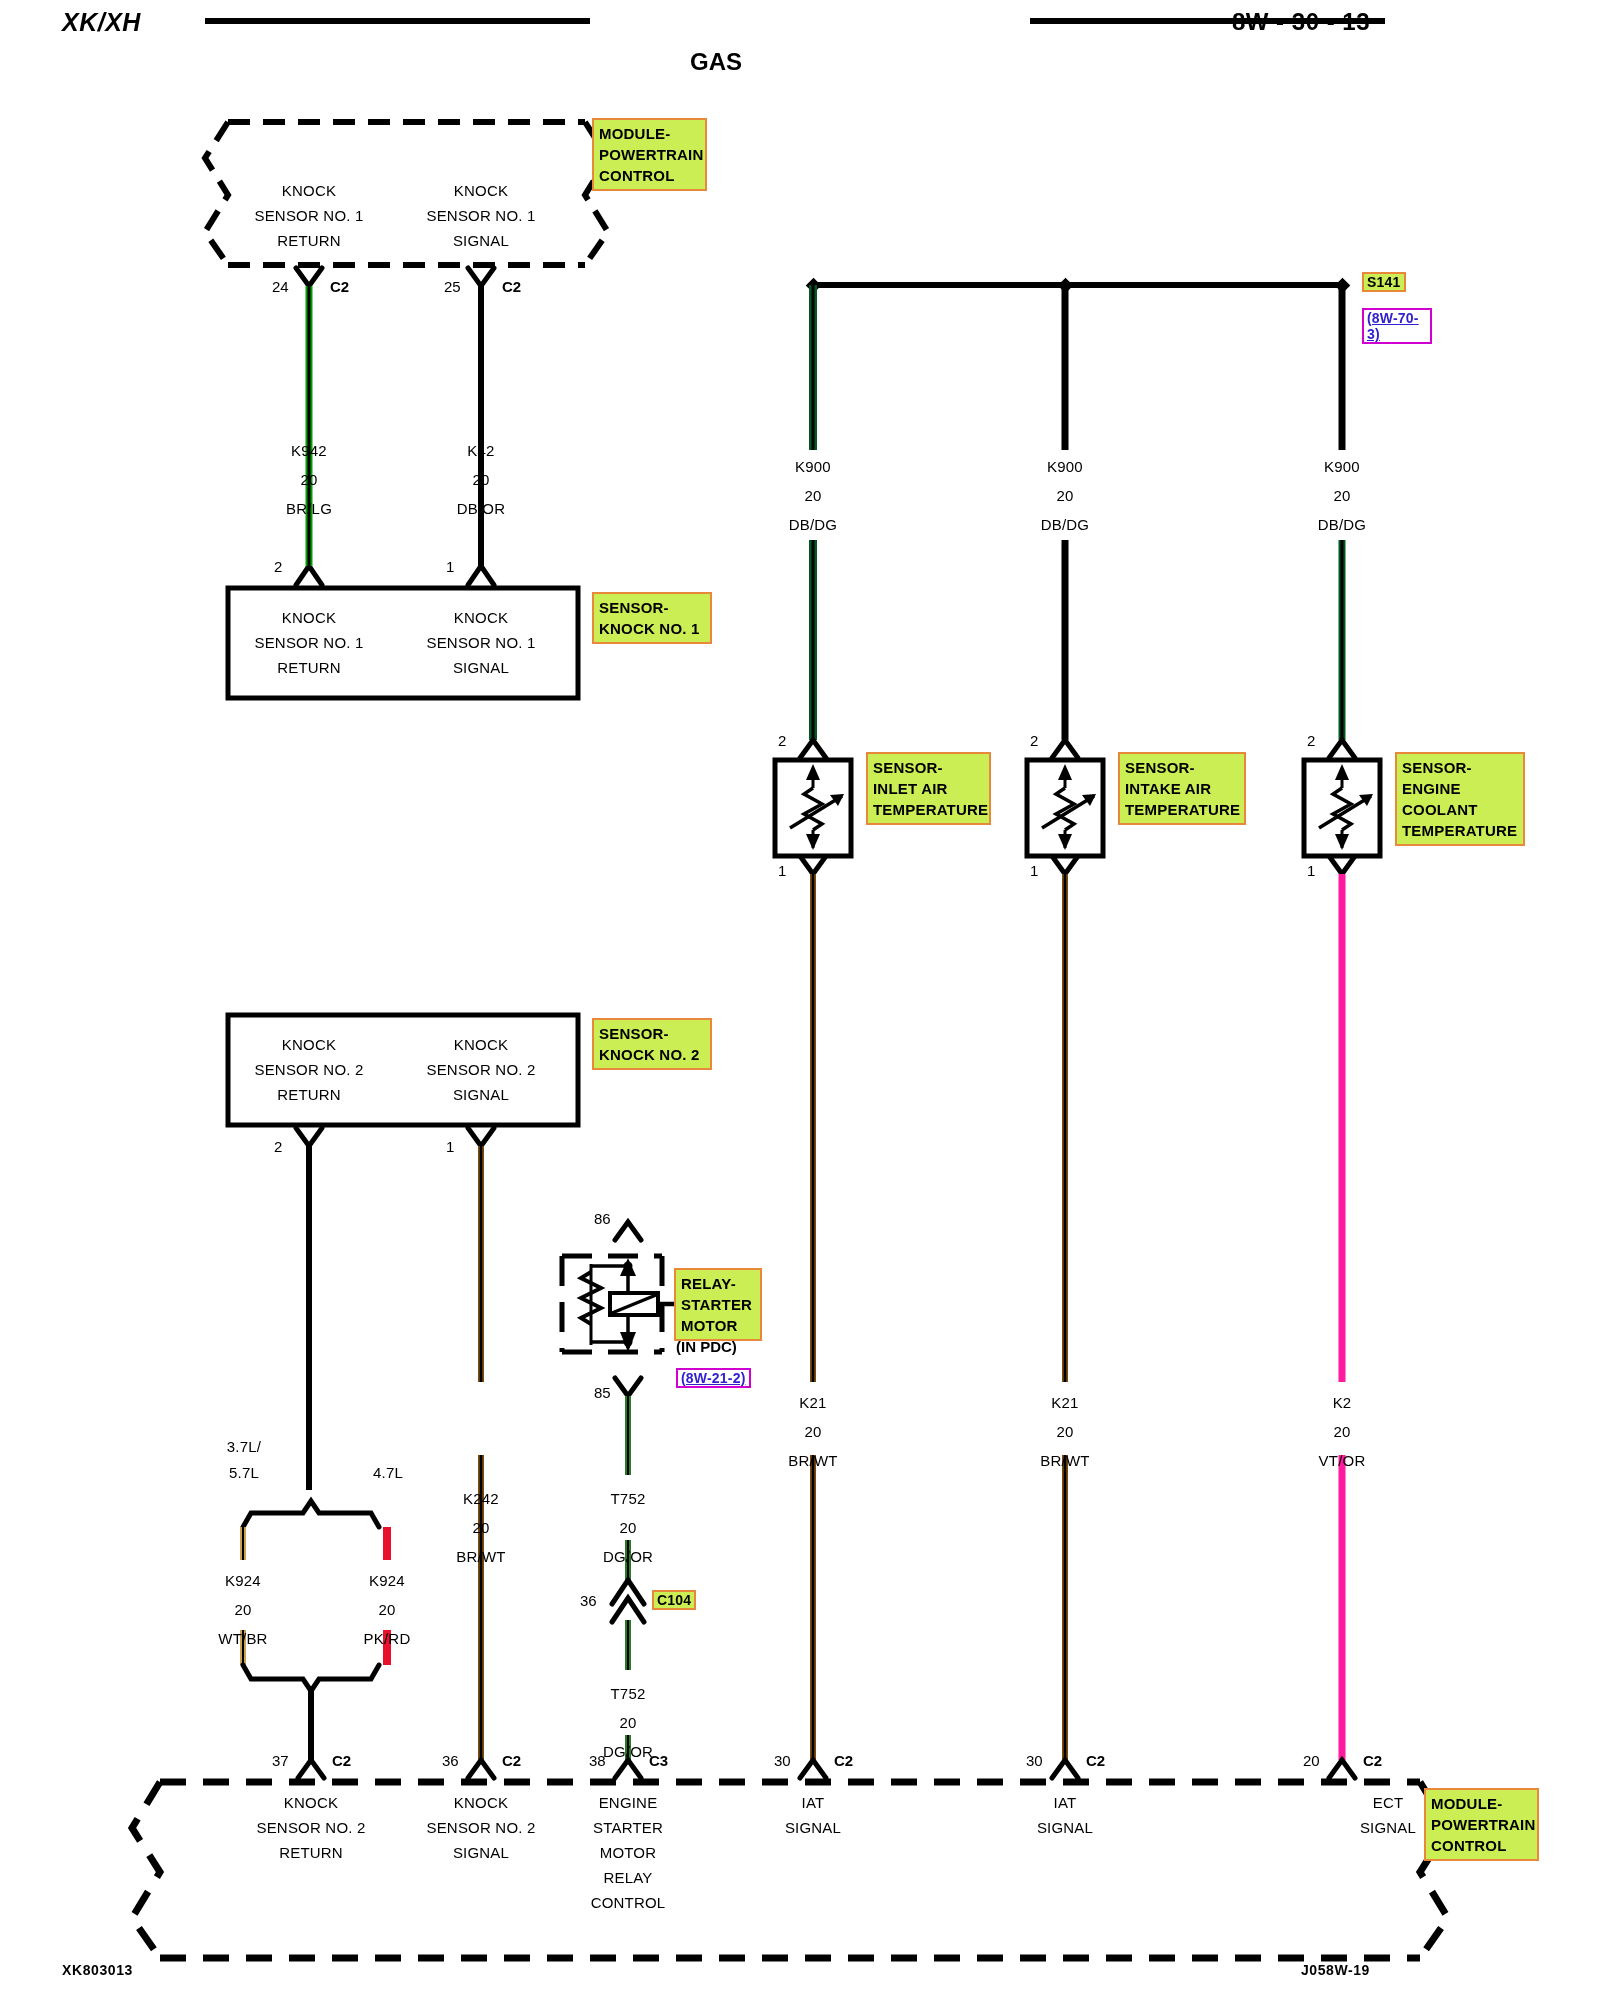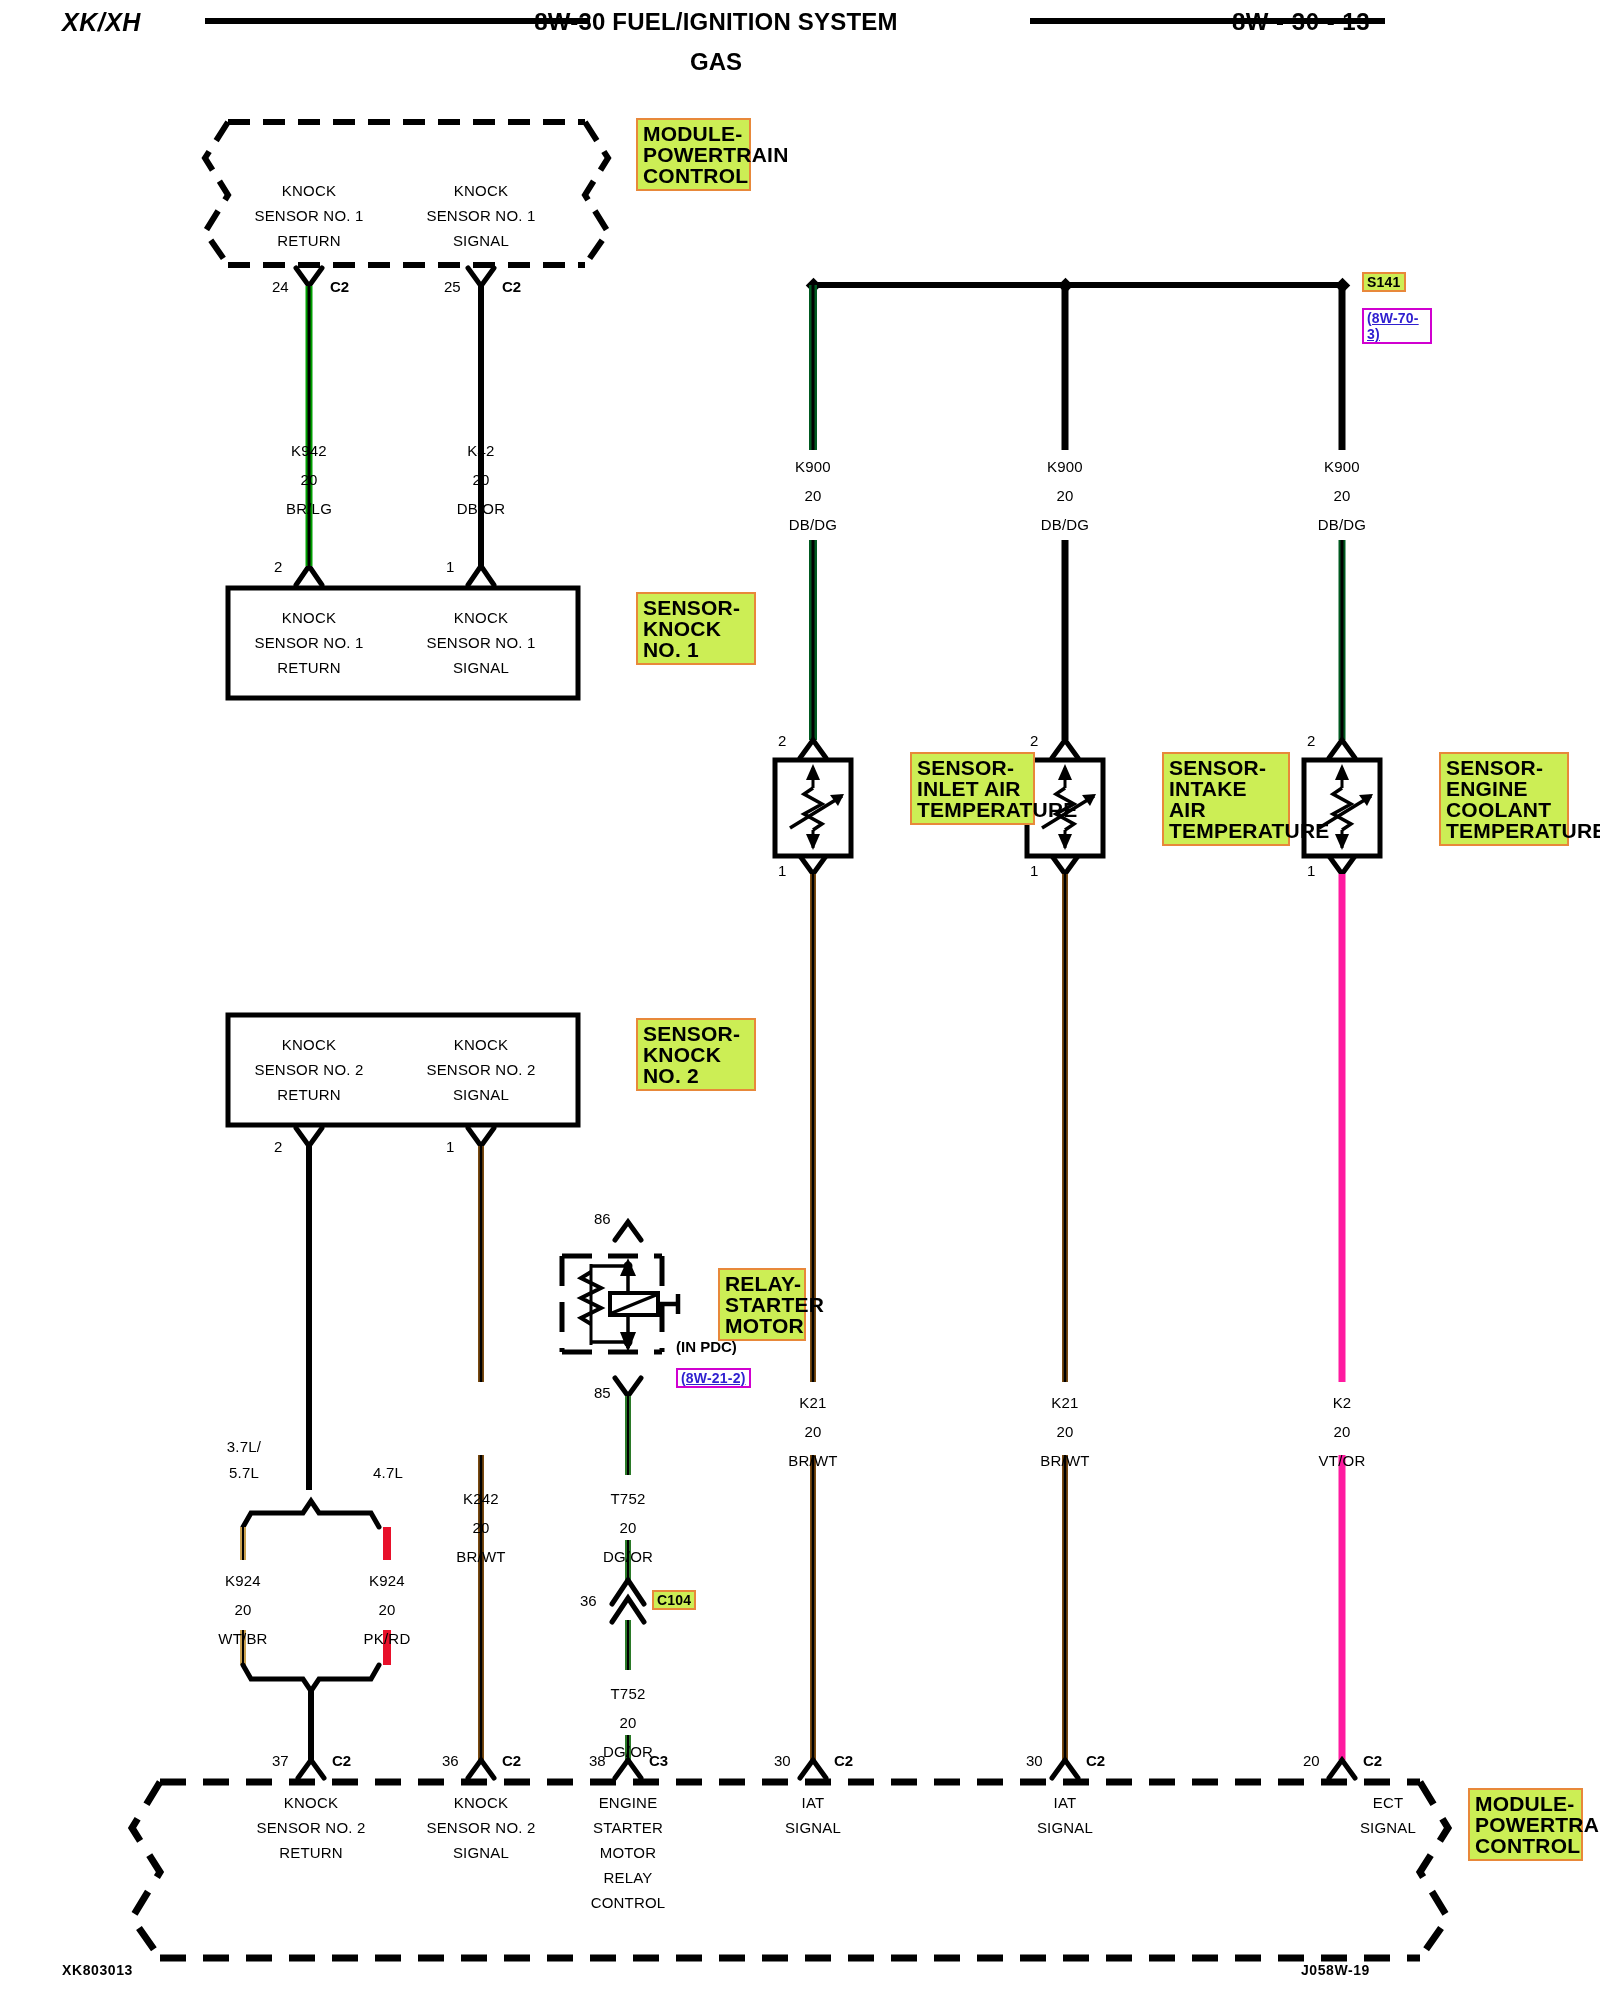--- a/index.html
+++ b/index.html
@@ -19,39 +19,38 @@
   .ftr-left{position:absolute;left:62px;bottom:22px;font-size:14px;font-weight:bold;letter-spacing:.6px;}
   .ftr-right{position:absolute;right:62px;bottom:22px;font-size:14px;font-weight:bold;letter-spacing:.6px;}
 
   
   .lbl{position:absolute;font-size:15px;line-height:25px;text-align:center;white-space:nowrap;letter-spacing:.2px;}
   .num{position:absolute;font-size:15px;white-space:nowrap;}
   .cc{position:absolute;font-size:15px;font-weight:bold;white-space:nowrap;}
 
   
   .callout{position:absolute;background:#ccee55;border:2px solid #e8883a;
-    font-size:21px;font-weight:bold;line-height:21px;padding:3px 4px 3px 5px;
-    letter-spacing:.2px;box-sizing:border-box;margin-left:44px;}
+    font-size:15px;font-weight:bold;line-height:21px;padding:3px 4px 3px 5px;
+    letter-spacing:.2px;box-sizing:border-box;}
   .refbox{position:absolute;background:#fff;border:2px solid #d000d0;color:#3020d0;
     font-size:14px;font-weight:bold;padding:0 3px;letter-spacing:.2px;
     text-decoration:underline;box-sizing:border-box;}
   .splicetag{position:absolute;background:#ccee55;border:2px solid #e8883a;
     font-size:14px;font-weight:bold;padding:0px 3px;letter-spacing:.2px;box-sizing:border-box;}
   .plaintag{position:absolute;font-size:15px;font-weight:bold;white-space:nowrap;}
 
   svg.ov{position:absolute;left:0;top:0;width:1600px;height:2000px;overflow:visible;pointer-events:none;}
 </style>
 </head>
 <body>
 
 <div id="sheet">
 
   <div class="hdr-left">XK/XH</div>
   <div class="hdr-rule l"></div>
-  <div class="hdr-center">8W-30 FUEL/IGNITION SYSTEM</div>
   <div class="hdr-sub">GAS</div>
   <div class="hdr-rule r"></div>
   <div class="hdr-right">8W - 30 - 13</div>
 
   <svg class="ov" viewBox="0 0 1600 2000">
 
     <g stroke="#000" stroke-width="6" fill="none" stroke-dasharray="22,13" stroke-linecap="butt">
       <path d="M 228 122 L 585 122"></path>
       <path d="M 585 122 L 608 158 L 585 195 L 608 232 L 585 265"></path>
       <path d="M 228 265 L 585 265"></path>

